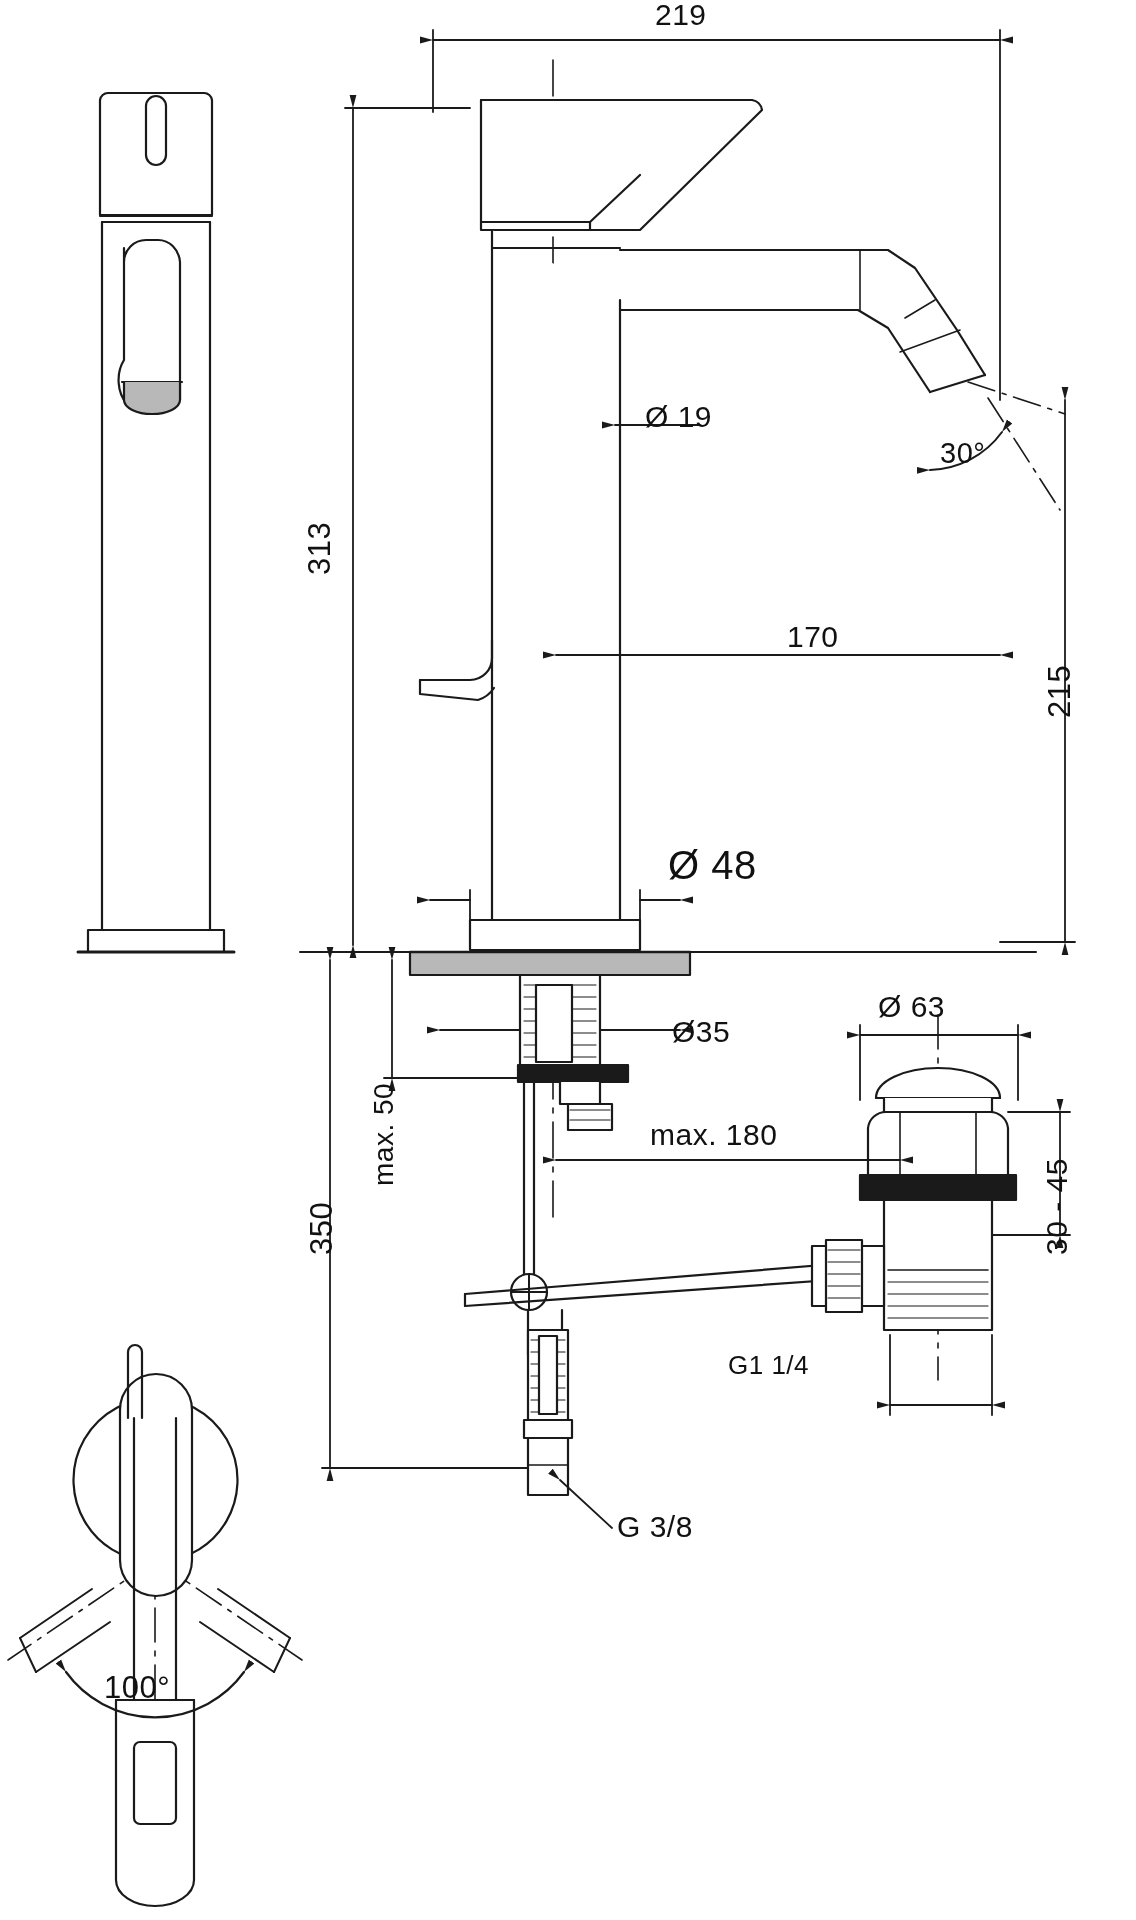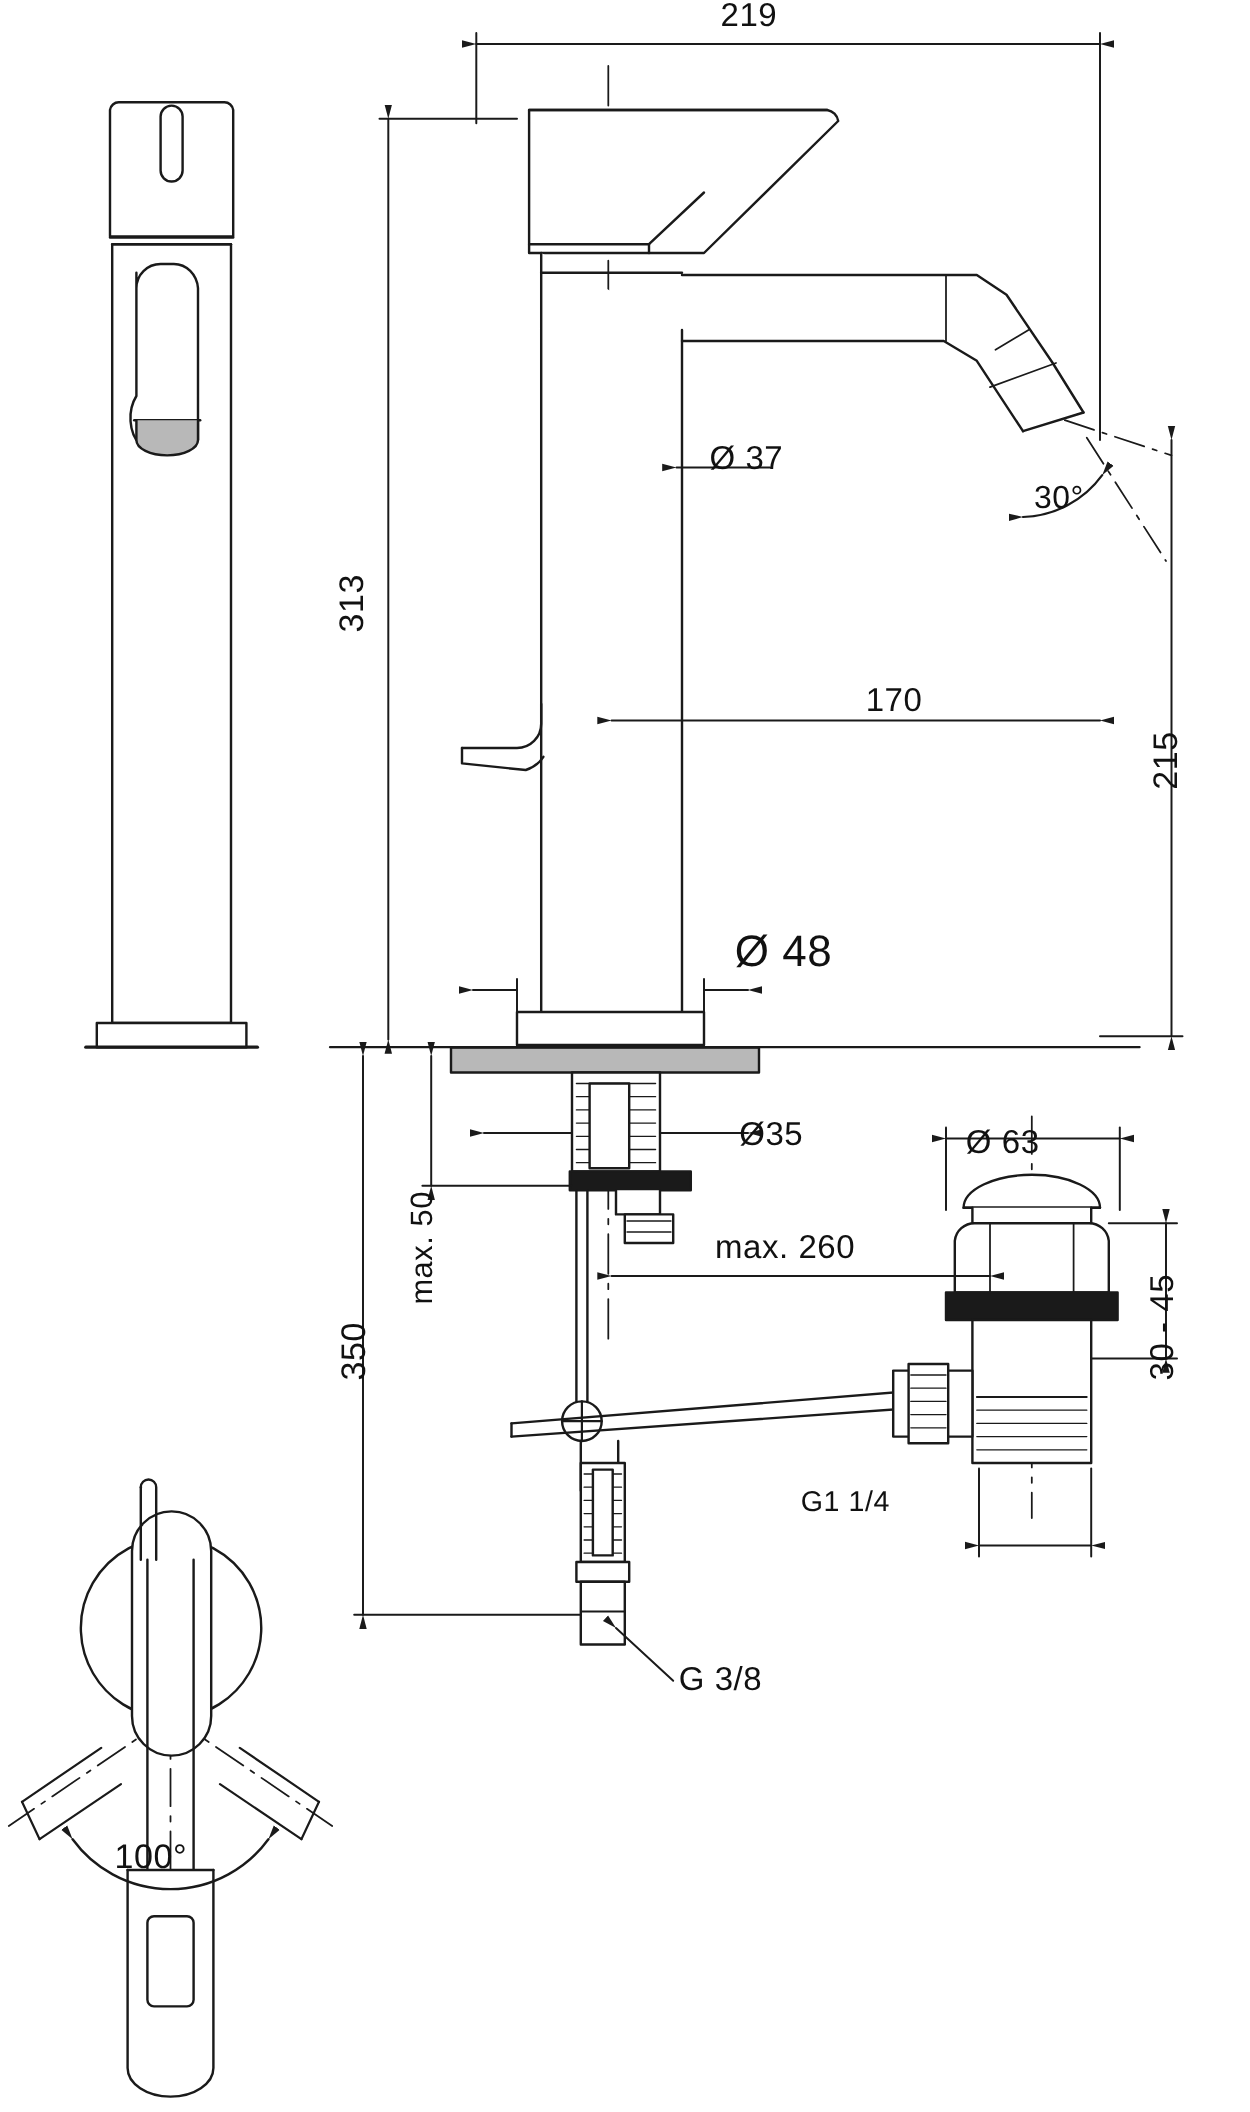--- a/index.html
+++ b/index.html
@@ -255,39 +255,39 @@
 
     <line x1="560" y1="1480" x2="612" y2="1528" marker-start="url(#arrL)"></line>
   </g>
   </g>
 </svg>
 
 <div class="lbl" style="left:655px;top:-2px;font-size:30px;">219</div>
 
 <div class="lbl rot" style="left:302px;top:575px;font-size:31px;">313</div>
 
-<div class="lbl" style="left:645px;top:400px;font-size:30px;">Ø 37</div>
+<div class="lbl" style="left:645px;top:400px;font-size:30px;">Ø 19</div>
 
 <div class="lbl" style="left:910px;top:437px;font-size:29px;margin-left:30px;">30°</div>
 
 <div class="lbl" style="left:740px;top:620px;font-size:30px;margin-left:47px;">170</div>
 
 <div class="lbl rot" style="left:1042px;top:718px;font-size:31px;">215</div>
 
 <div class="lbl" style="left:668px;top:843px;font-size:40px;">Ø 48</div>
 
 <div class="lbl" style="left:672px;top:1015px;font-size:30px;">Ø35</div>
 
-<div class="lbl" style="left:878px;top:990px;font-size:30px;margin-top:32px;">Ø 63</div>
+<div class="lbl" style="left:878px;top:990px;font-size:30px;">Ø 63</div>
 
 <div class="lbl rot" style="left:368px;top:1186px;font-size:28px;">max. 50</div>
 
 <div class="lbl rot" style="left:304px;top:1255px;font-size:31px;">350</div>
 
-<div class="lbl" style="left:650px;top:1118px;font-size:30px;">max. 260</div>
+<div class="lbl" style="left:650px;top:1118px;font-size:30px;">max. 180</div>
 
 <div class="lbl rot" style="left:1040px;top:1255px;font-size:30px;">30 - 45</div>
 
 <div class="lbl" style="left:728px;top:1350px;font-size:26px;">G1 1/4</div>
 
 <div class="lbl" style="left:617px;top:1510px;font-size:30px;">G 3/8</div>
 
 <div class="lbl" style="left:104px;top:1670px;font-size:31px;">100°</div>
 
 </div>

